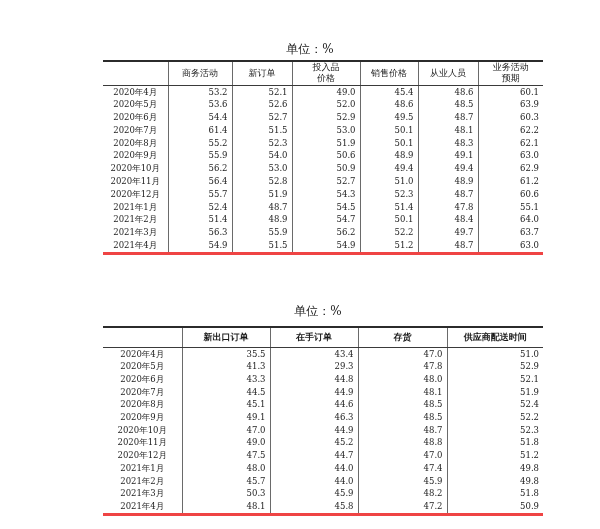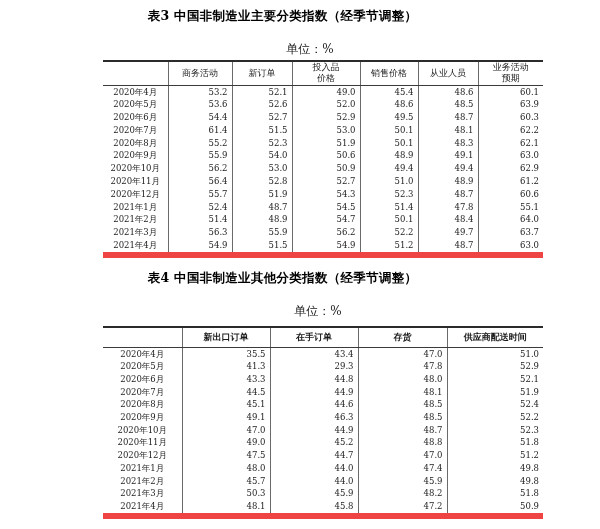--- a/index.html
+++ b/index.html
@@ -23,21 +23,21 @@
     position:absolute; left:103px; width:440px;
     text-align:center; font-size:12px; color:#1a1a1a;
   }
   #unit3 { top:41px; padding-right:26px; }
   #unit4 { top:303px; padding-right:10px; }
 
   .datatable {
     position:absolute; left:103px; width:440px;
     border-collapse:collapse; table-layout:fixed;
     border-top:2px solid #2b2b2b;
-    border-bottom:6px solid #ef4444;
+    border-bottom:3px solid #ef4444;
     font-size:8.5px; color:#222;
   }
   #table3 { top:60px; }
   #table4 { top:326px; }
 
   .datatable th {
     font-weight:normal; text-align:center; vertical-align:middle;
     font-size:9px; line-height:1.2; white-space:pre-line;
     border-bottom:1px solid #3a3a3a; color:#1a1a1a;
   }
@@ -51,21 +51,20 @@
   #table4 td { height:12.7px; line-height:12.7px; }
 
   td.date-col { text-align:center;margin-left:40px; }
   td.num { text-align:right; padding-right:4px; }
 </style>
 </head>
 <body>
 
 <div class="page">
 
-  <div class="tbl-title" id="title3">表3 中国非制造业主要分类指数（经季节调整）</div>
 
   <div class="unit" id="unit3">单位：%</div>
 
   <table class="datatable" id="table3">
     <colgroup>
       <col style="width:65px">
         <col style="width:64px">
         <col style="width:60px">
       <col style="width:68px">
         <col style="width:58px">
@@ -199,21 +198,20 @@
           <td class="num">54.9</td>
           <td class="num">51.5</td>
           <td class="num">54.9</td>
           <td class="num">51.2</td>
           <td class="num">48.7</td>
           <td class="num">63.0</td>
         </tr>
       </tbody>
   </table>
 
-  <div class="tbl-title" id="title4">表4 中国非制造业其他分类指数（经季节调整）</div>
 
   <div class="unit" id="unit4">单位：%</div>
 
   <table class="datatable" id="table4">
     <colgroup>
       <col style="width:79px">
         <col style="width:88px">
         <col style="width:88px">
       <col style="width:89px">
         <col style="width:96px">

